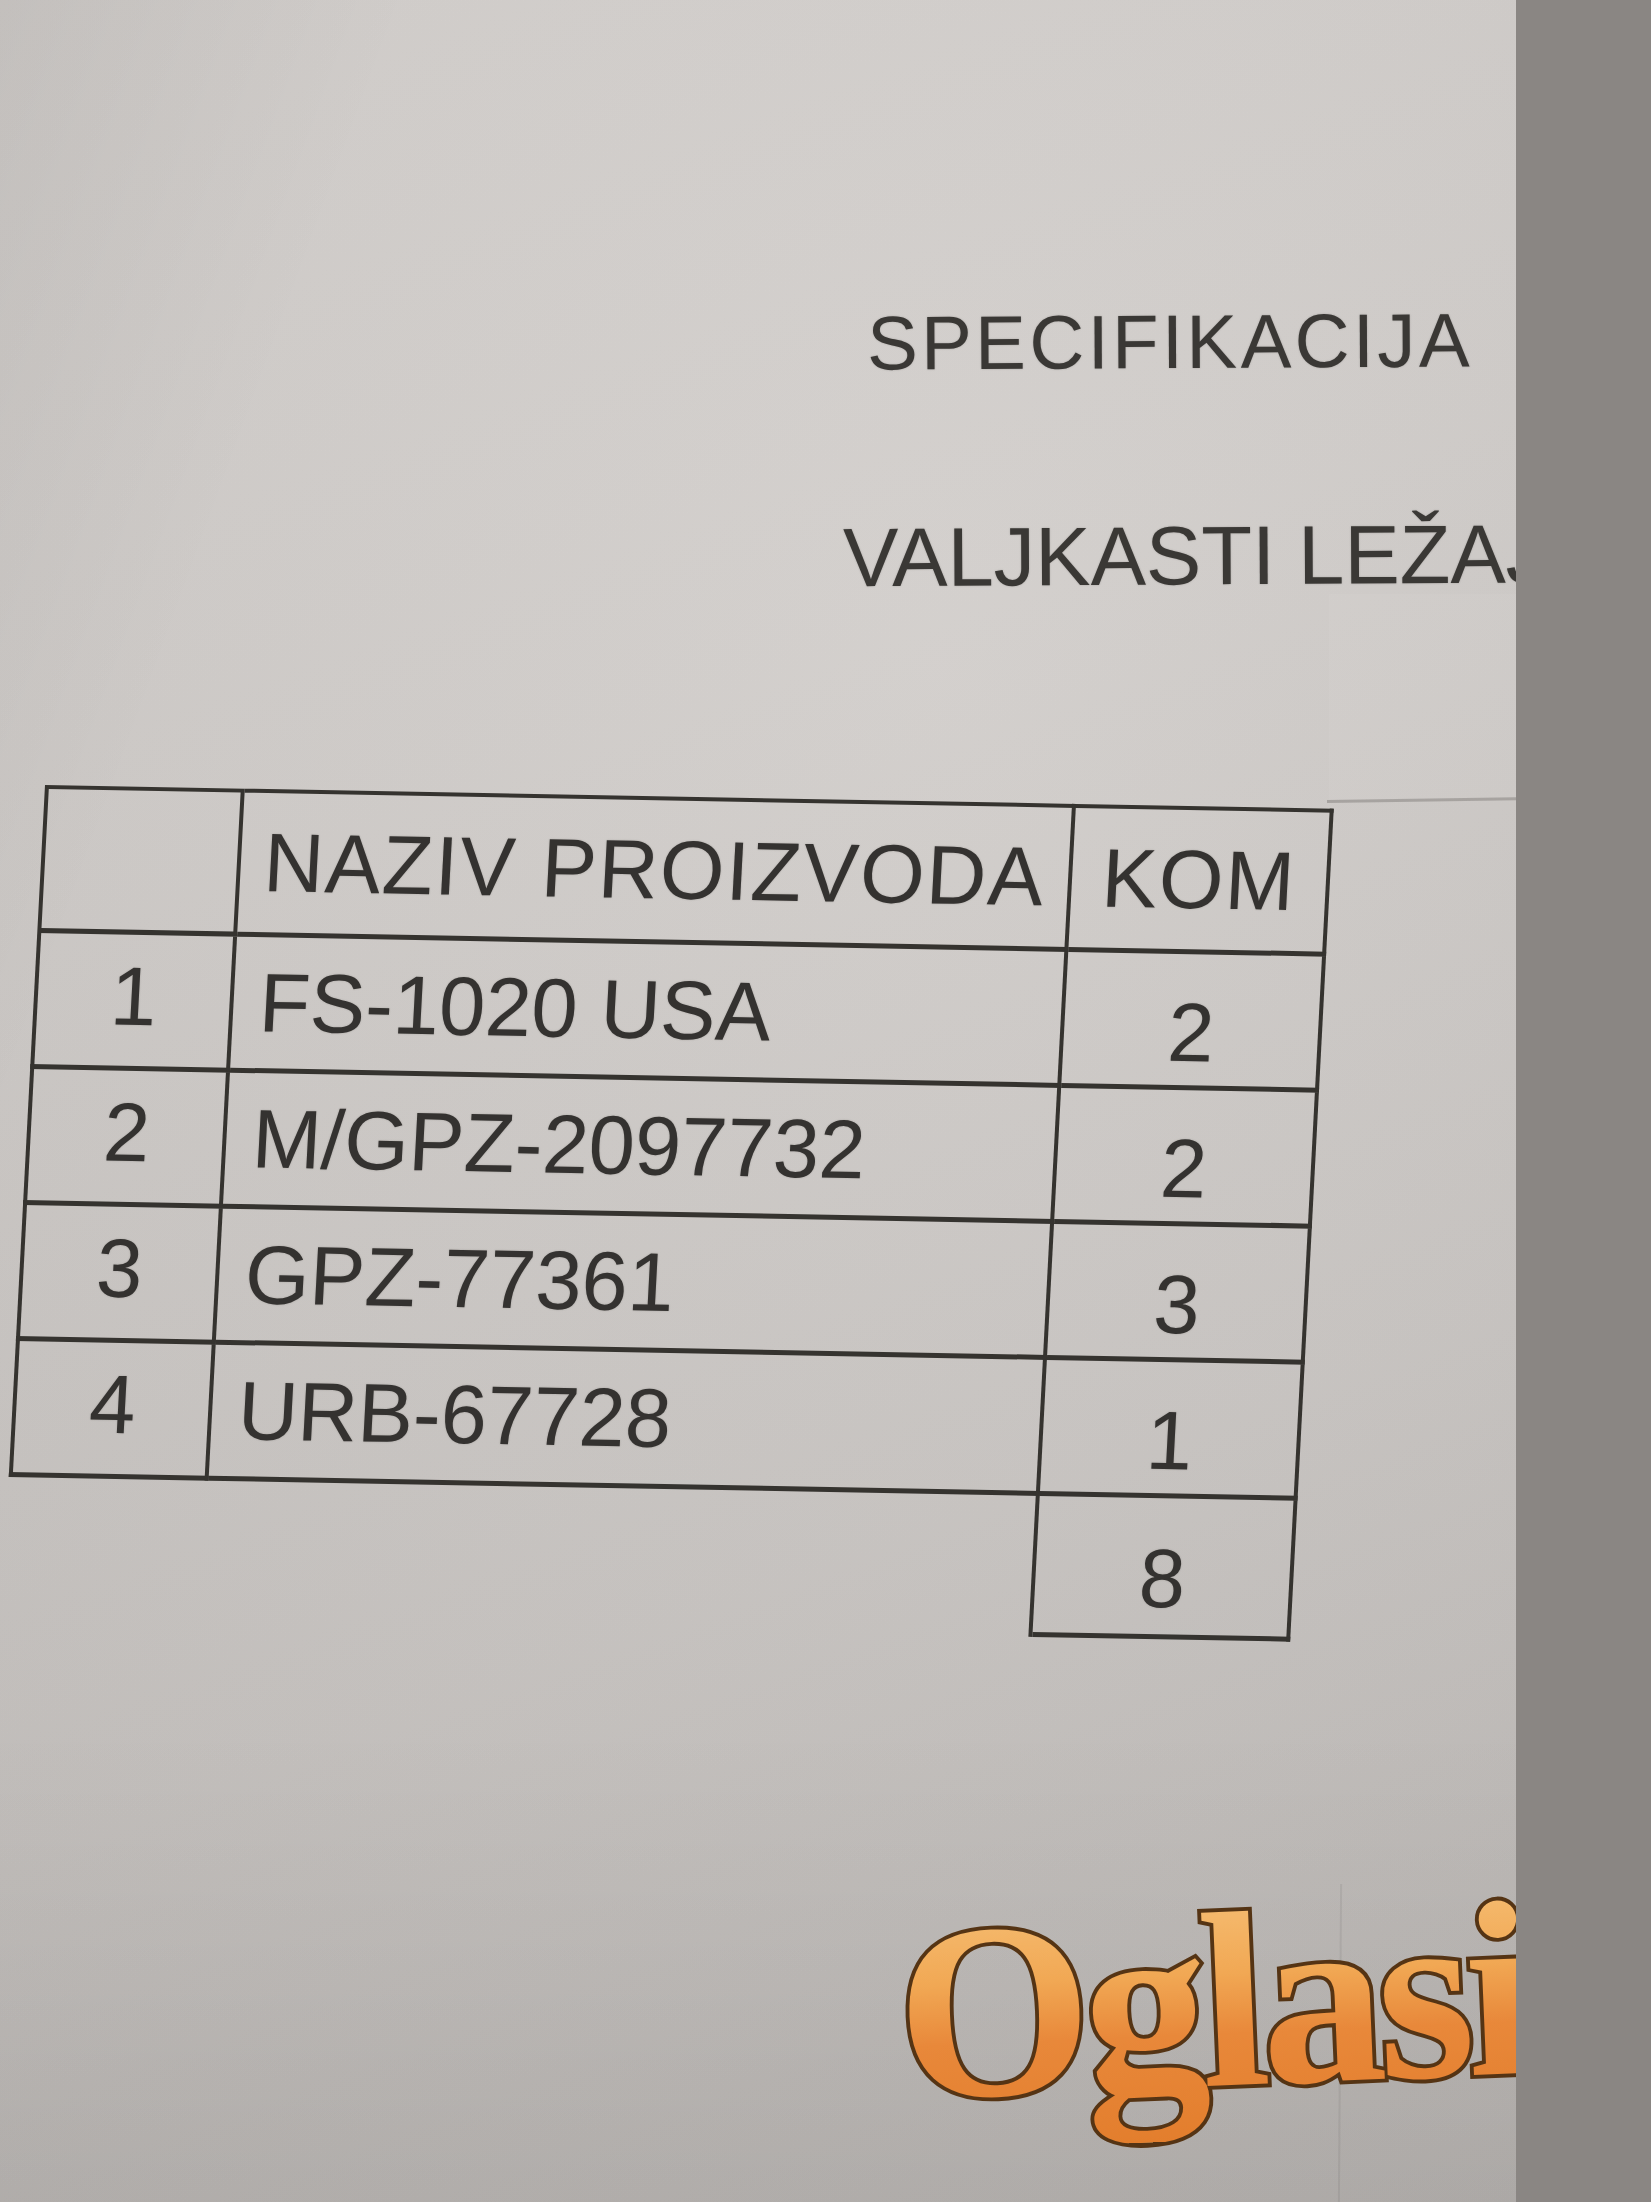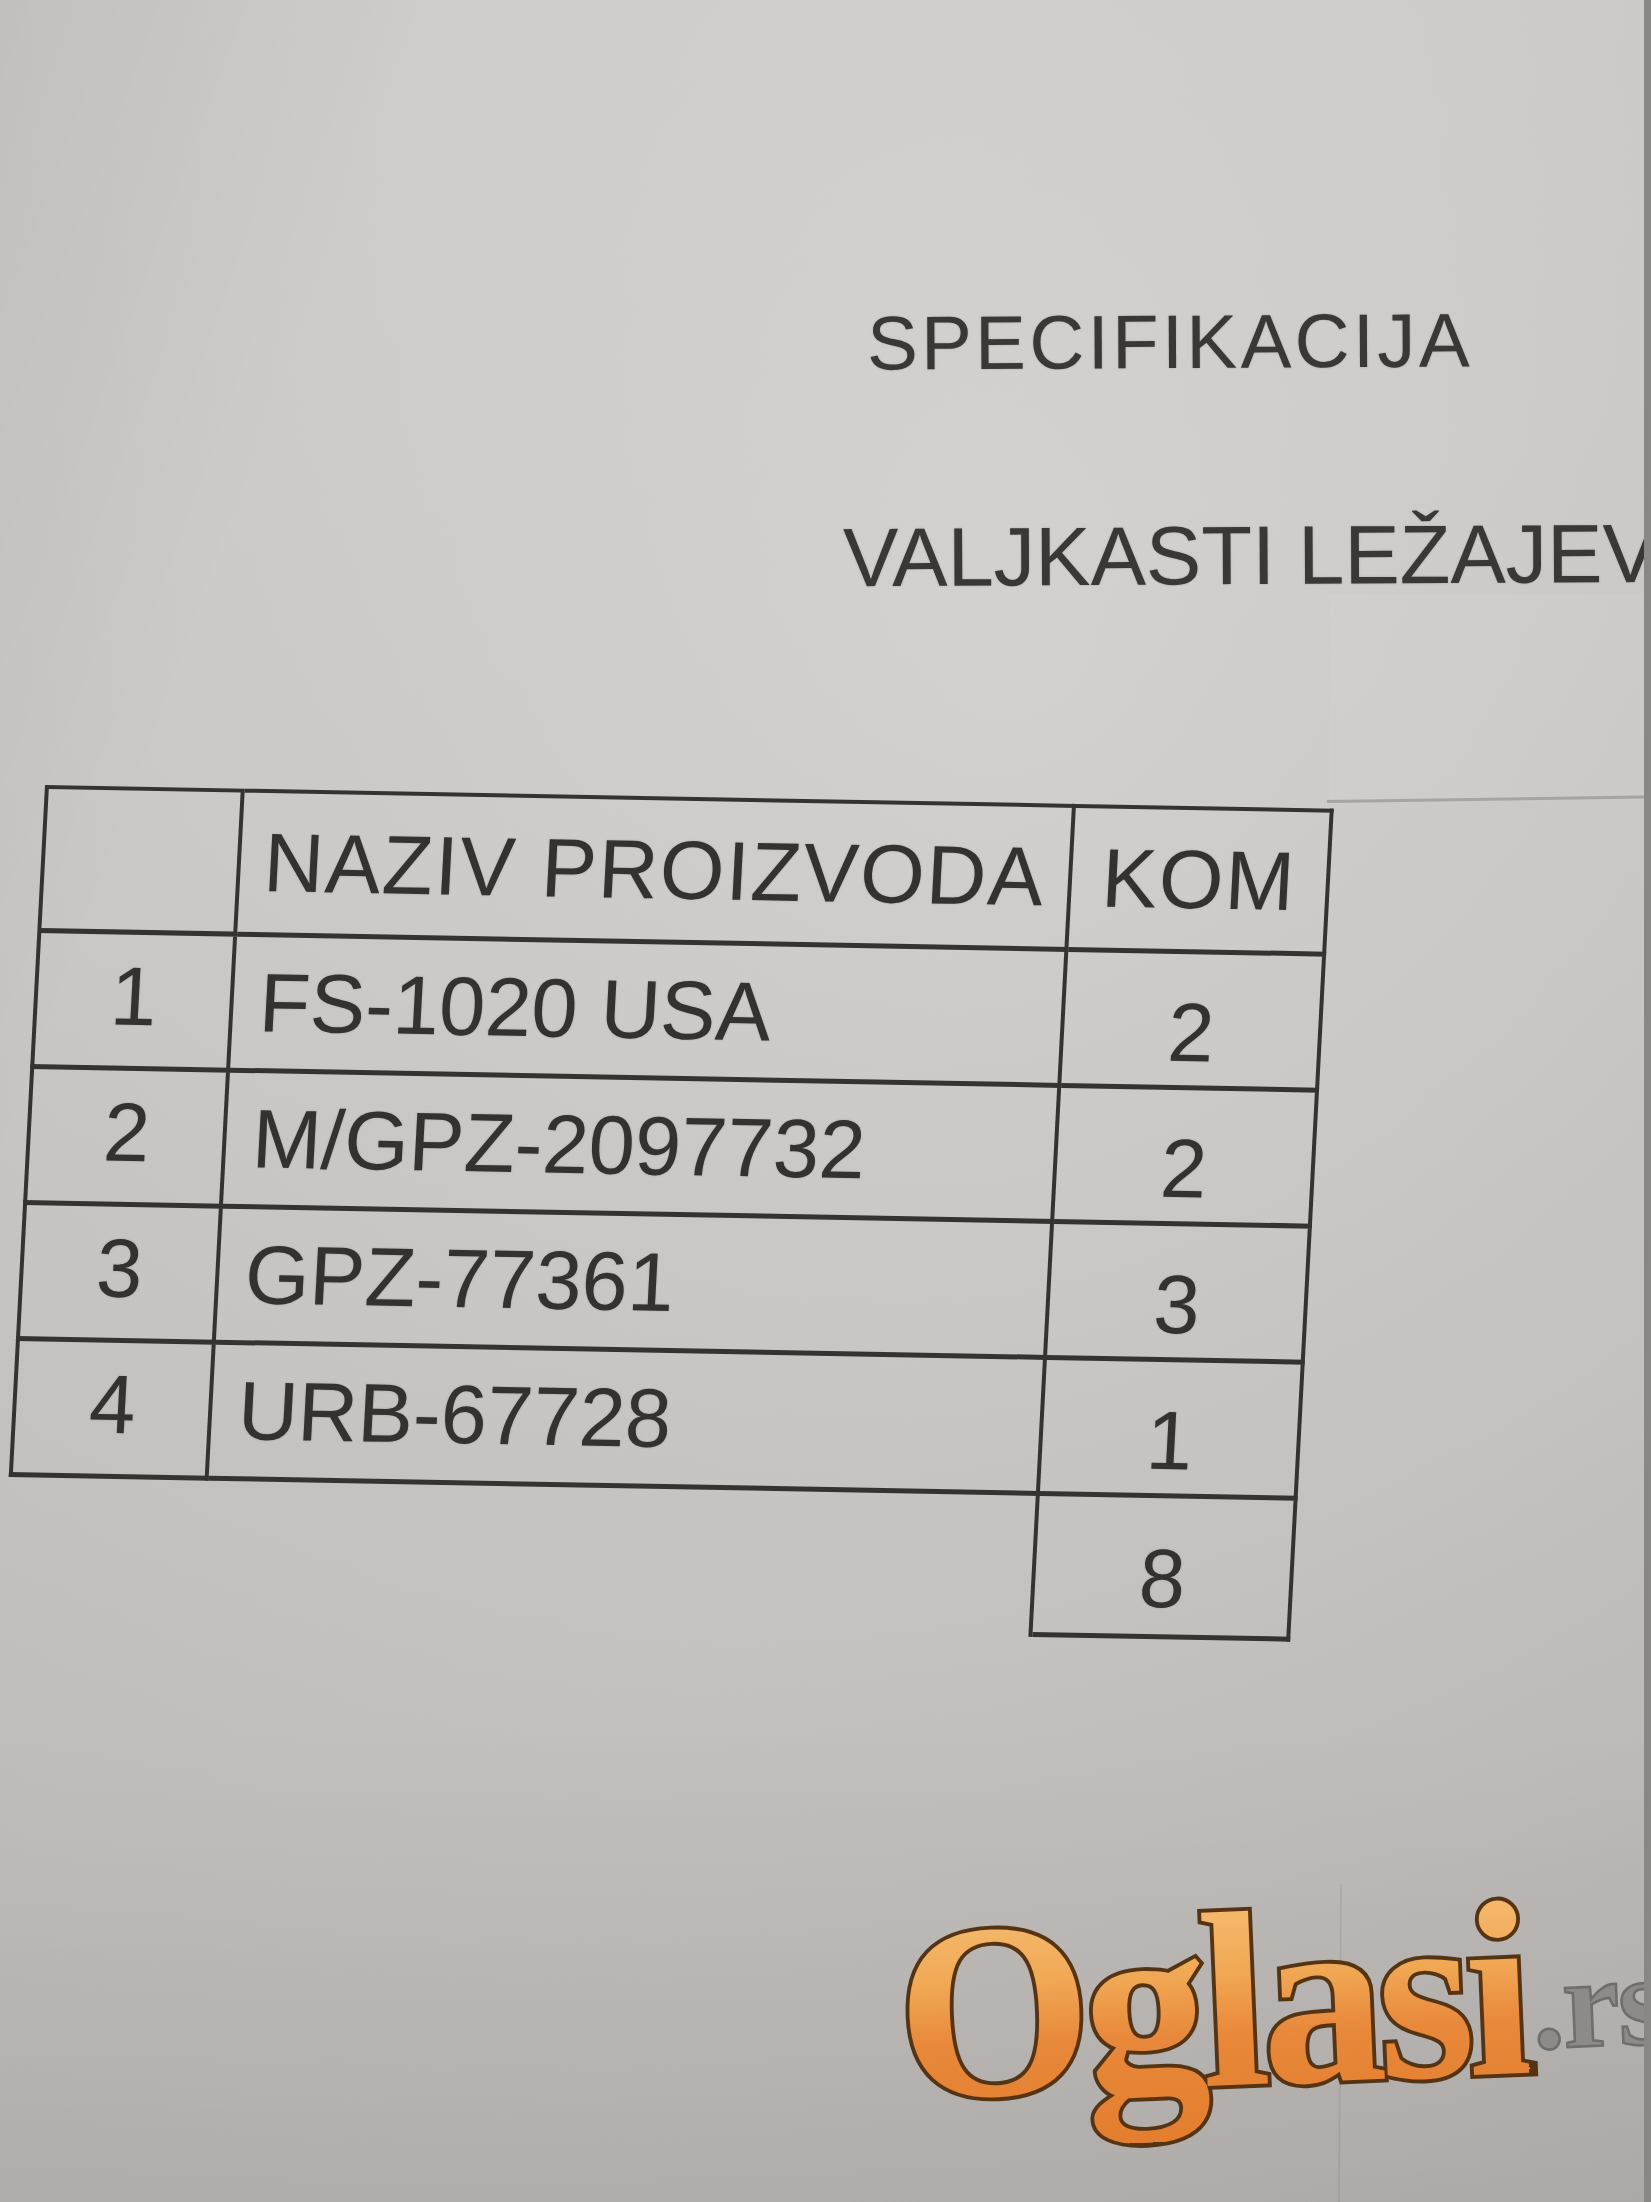--- a/index.html
+++ b/index.html
@@ -1,17 +1,17 @@
 <!DOCTYPE html>
 <html style="font-size:13.8px"><head>
 <meta charset="utf-8">
 <style>
   html,body{margin:0;padding:0;background:#8a8683;}
   #canvas{
-    position:relative;width:1644px;height:2203px;overflow:hidden;
+    position:relative;width:1516px;height:2203px;overflow:hidden;
     background:
       radial-gradient(ellipse 2237px 2753px at 62% 30%, rgba(255,255,255,.10), rgba(0,0,0,.07) 85%),
       linear-gradient(160deg,#d4d0cd 0%, #cfcbc8 35%, #c8c4c1 68%, #bdb9b6 100%);
     font-family:"Liberation Sans", sans-serif;
     color:#343230;
   }
   
   .vignette{position:absolute;inset:0;pointer-events:none;
     background:
       linear-gradient(110deg, rgba(0,0,0,.05), rgba(0,0,0,0) 18%),

